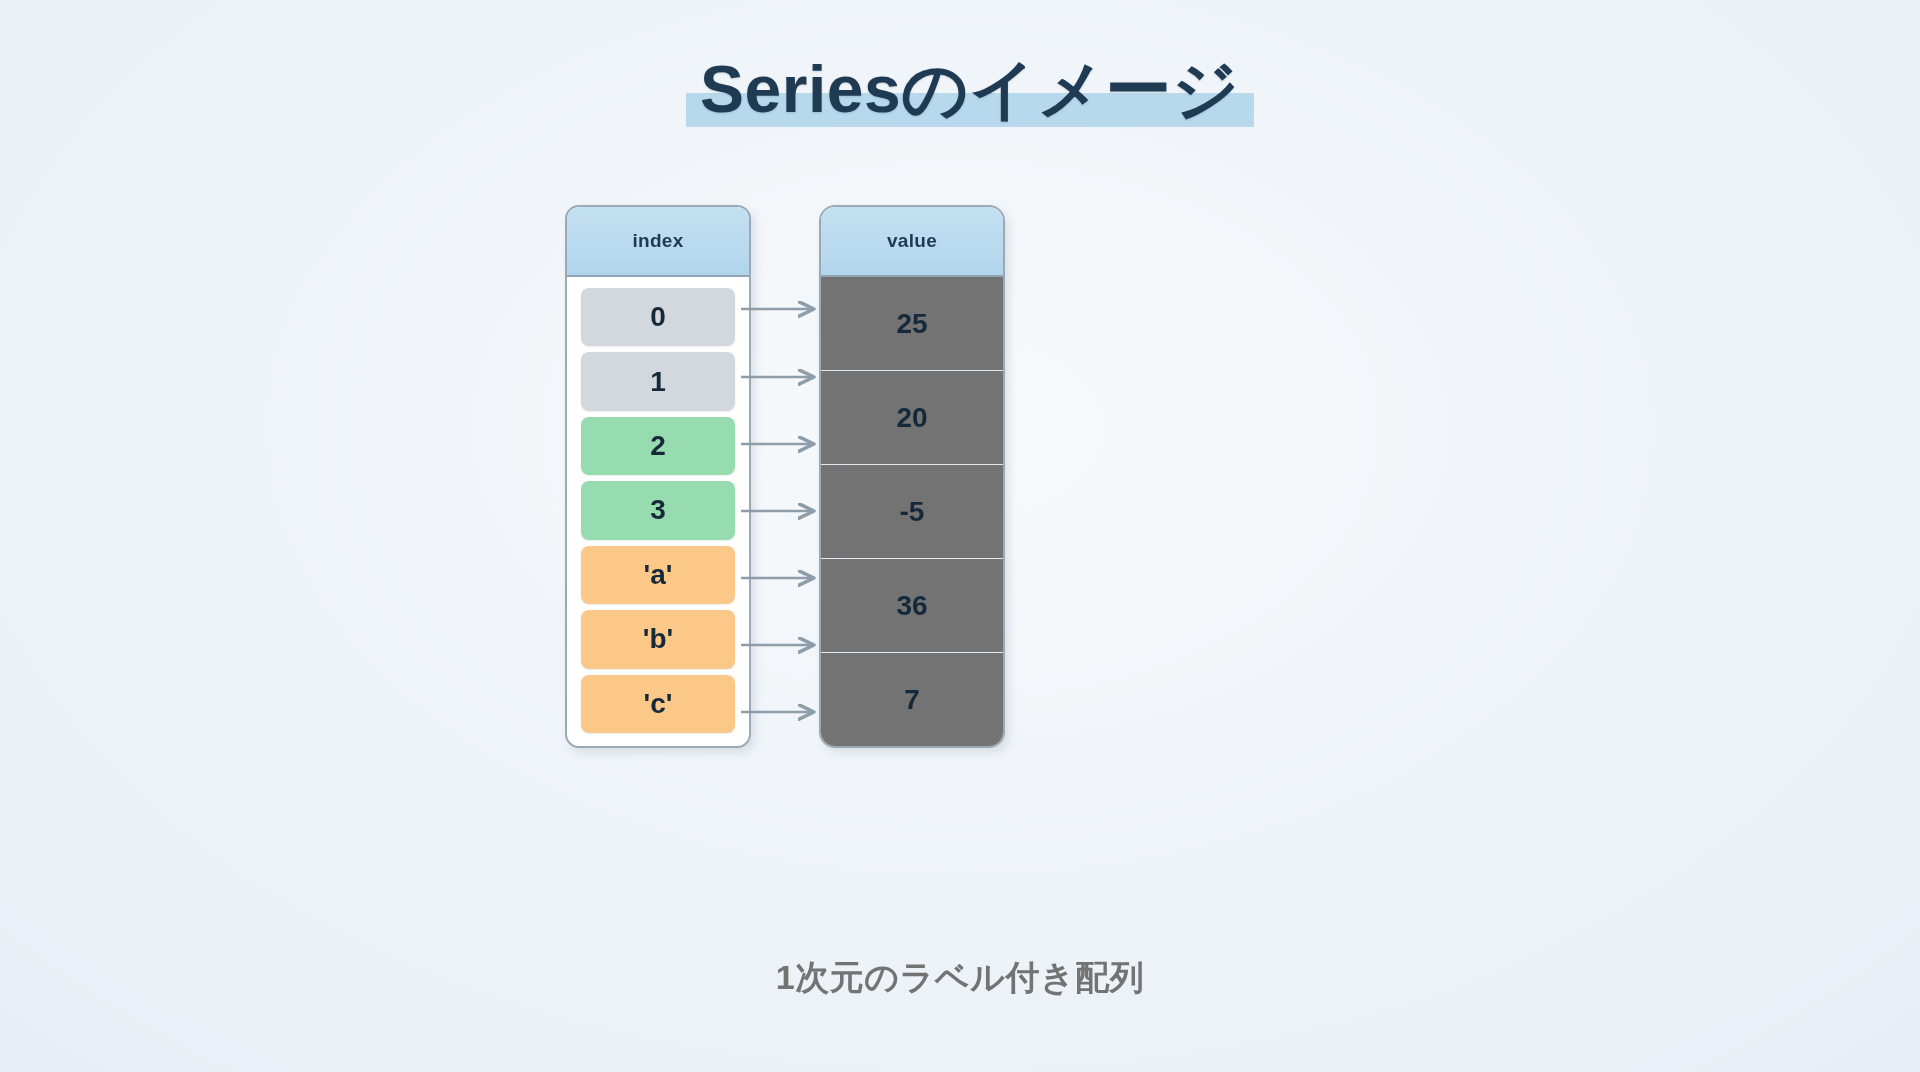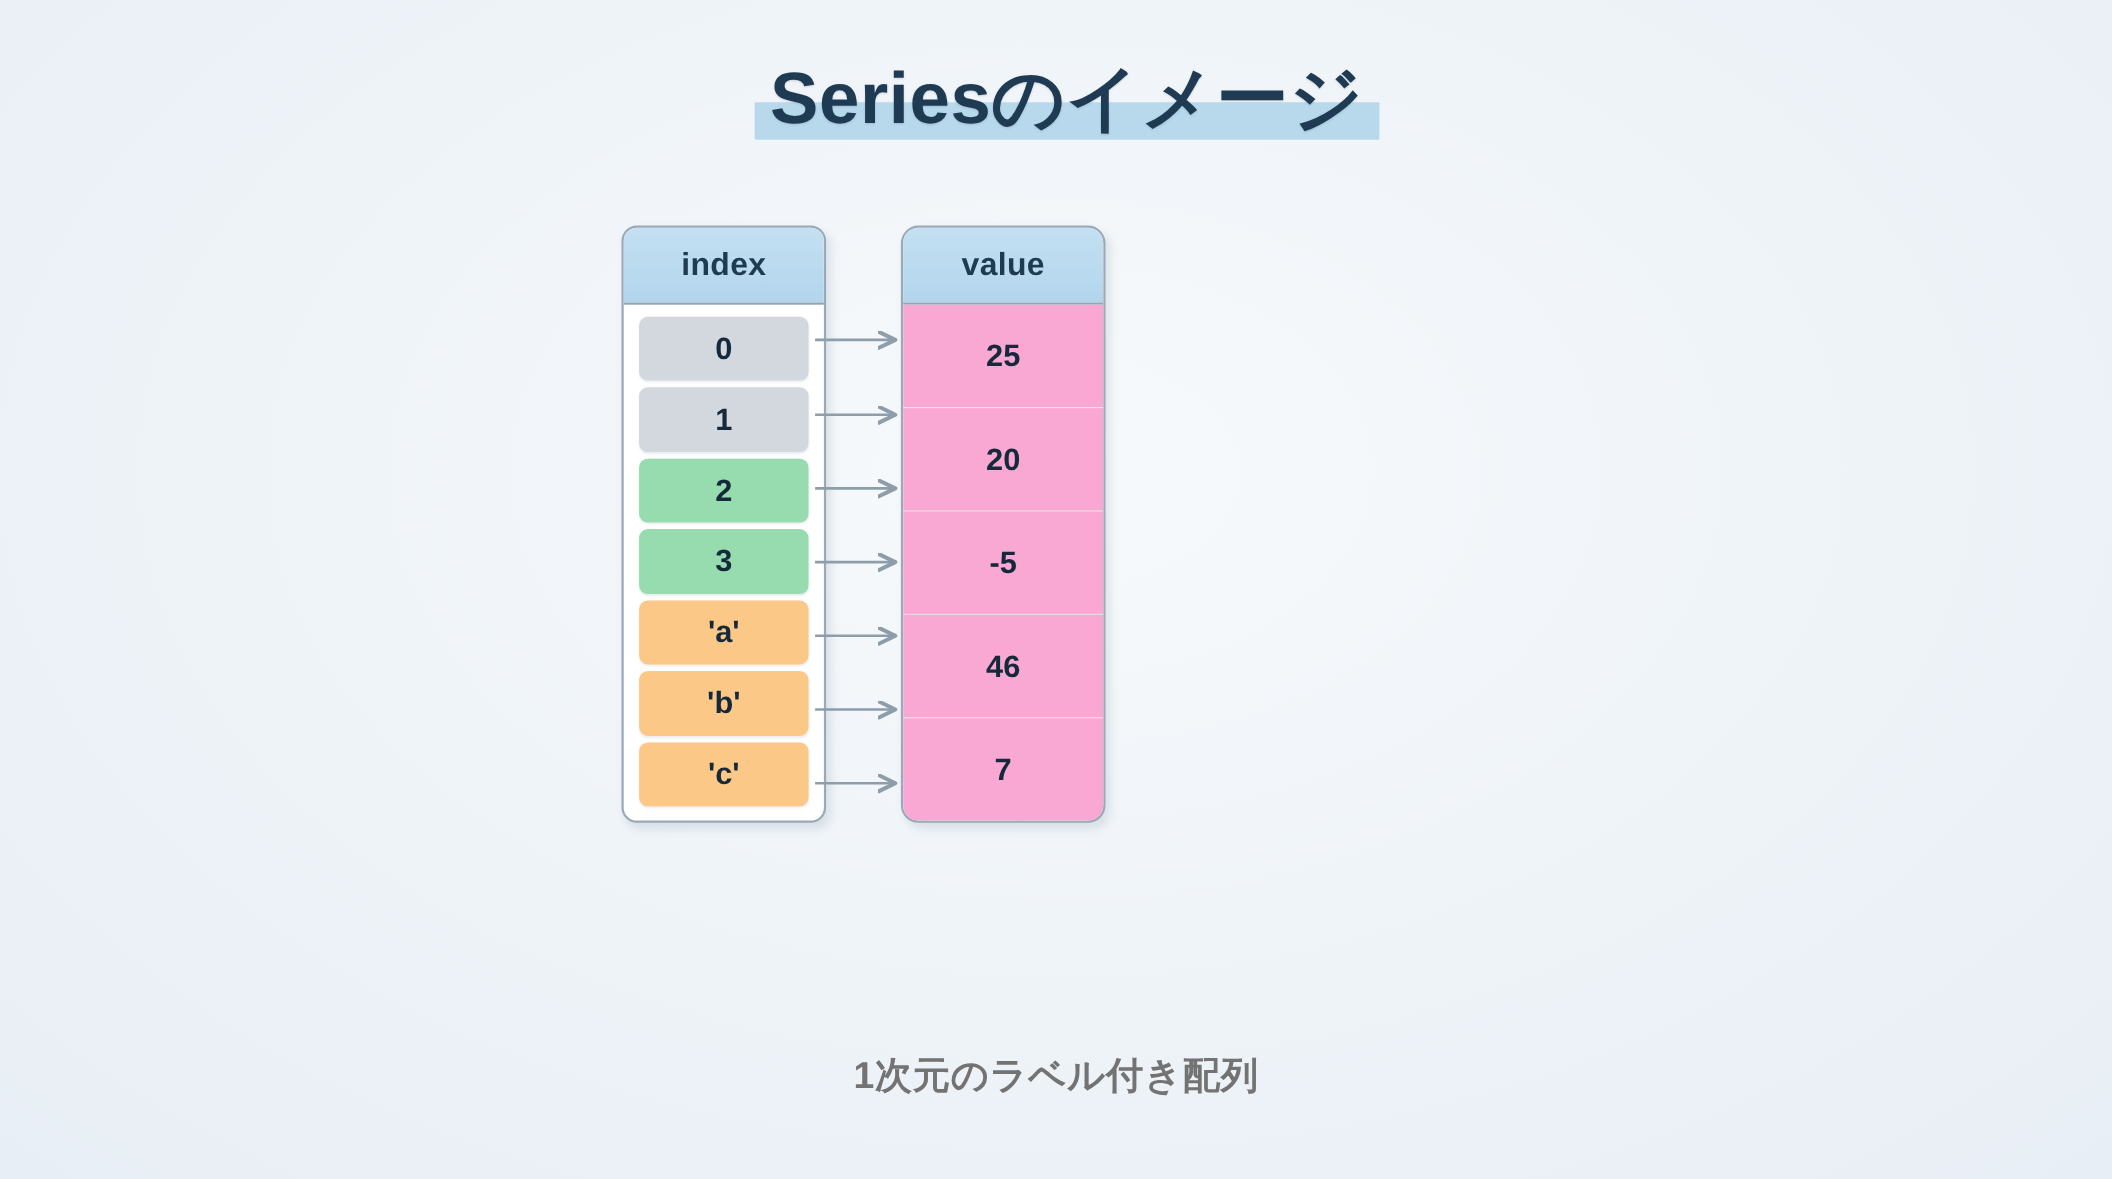--- a/index.html
+++ b/index.html
@@ -76,21 +76,21 @@
   #index-card { left: 0; }
   #value-card { left: 254px; border-radius: 16px; }
 
   .card-header {
     height: 68px;
     background: linear-gradient(180deg, #c4e0f2 0%, #b2d5ec 100%);
     border-bottom: 2px solid #8fa4b4;
     display: flex;
     align-items: center;
     justify-content: center;
-    font-size: 29px;
+    font-size: 19px;
     font-weight: bold;
     color: #1f3a53;
     letter-spacing: 0.3px;
   }
 
   .card-body {
     padding: 8px 14px 10px 14px;
     display: flex;
     flex-direction: column;
     box-sizing: border-box;
@@ -120,21 +120,21 @@
   
   .value-cell {
     flex: 1;
     display: flex;
     align-items: center;
     justify-content: center;
     font-size: 28px;
     font-weight: bold;
     color: #15293b;
     border-bottom: 1px solid #e2e7ec;
-    background: #f9a8d4;
+    background: #737373;
   }
   .value-cell:last-child { border-bottom: none; }
 
   
   #arrow-layer {
     position: absolute;
     left: 0;
     top: 0;
     width: 440px;
     height: 545px;
@@ -178,21 +178,21 @@
       <div class="index-cell pill-orange">'c'</div>
     </div>
   </div>
 
   <div class="card" id="value-card">
     <div class="card-header">value</div>
     <div class="card-body">
       <div class="value-cell">25</div>
       <div class="value-cell">20</div>
       <div class="value-cell">-5</div>
-      <div class="value-cell">46</div>
+      <div class="value-cell">36</div>
       <div class="value-cell">7</div>
     </div>
   </div>
 
   <svg id="arrow-layer" viewBox="0 0 440 545">
     <defs>
       <marker id="ah" markerWidth="9" markerHeight="9" refX="6.2" refY="3.4" orient="auto" markerUnits="strokeWidth">
         <path d="M0.4,0.4 L6.6,3.4 L0.4,6.4" fill="none" stroke="#8d9daa" stroke-width="1.5" stroke-linecap="round" stroke-linejoin="round"></path>
       </marker>
     </defs>

